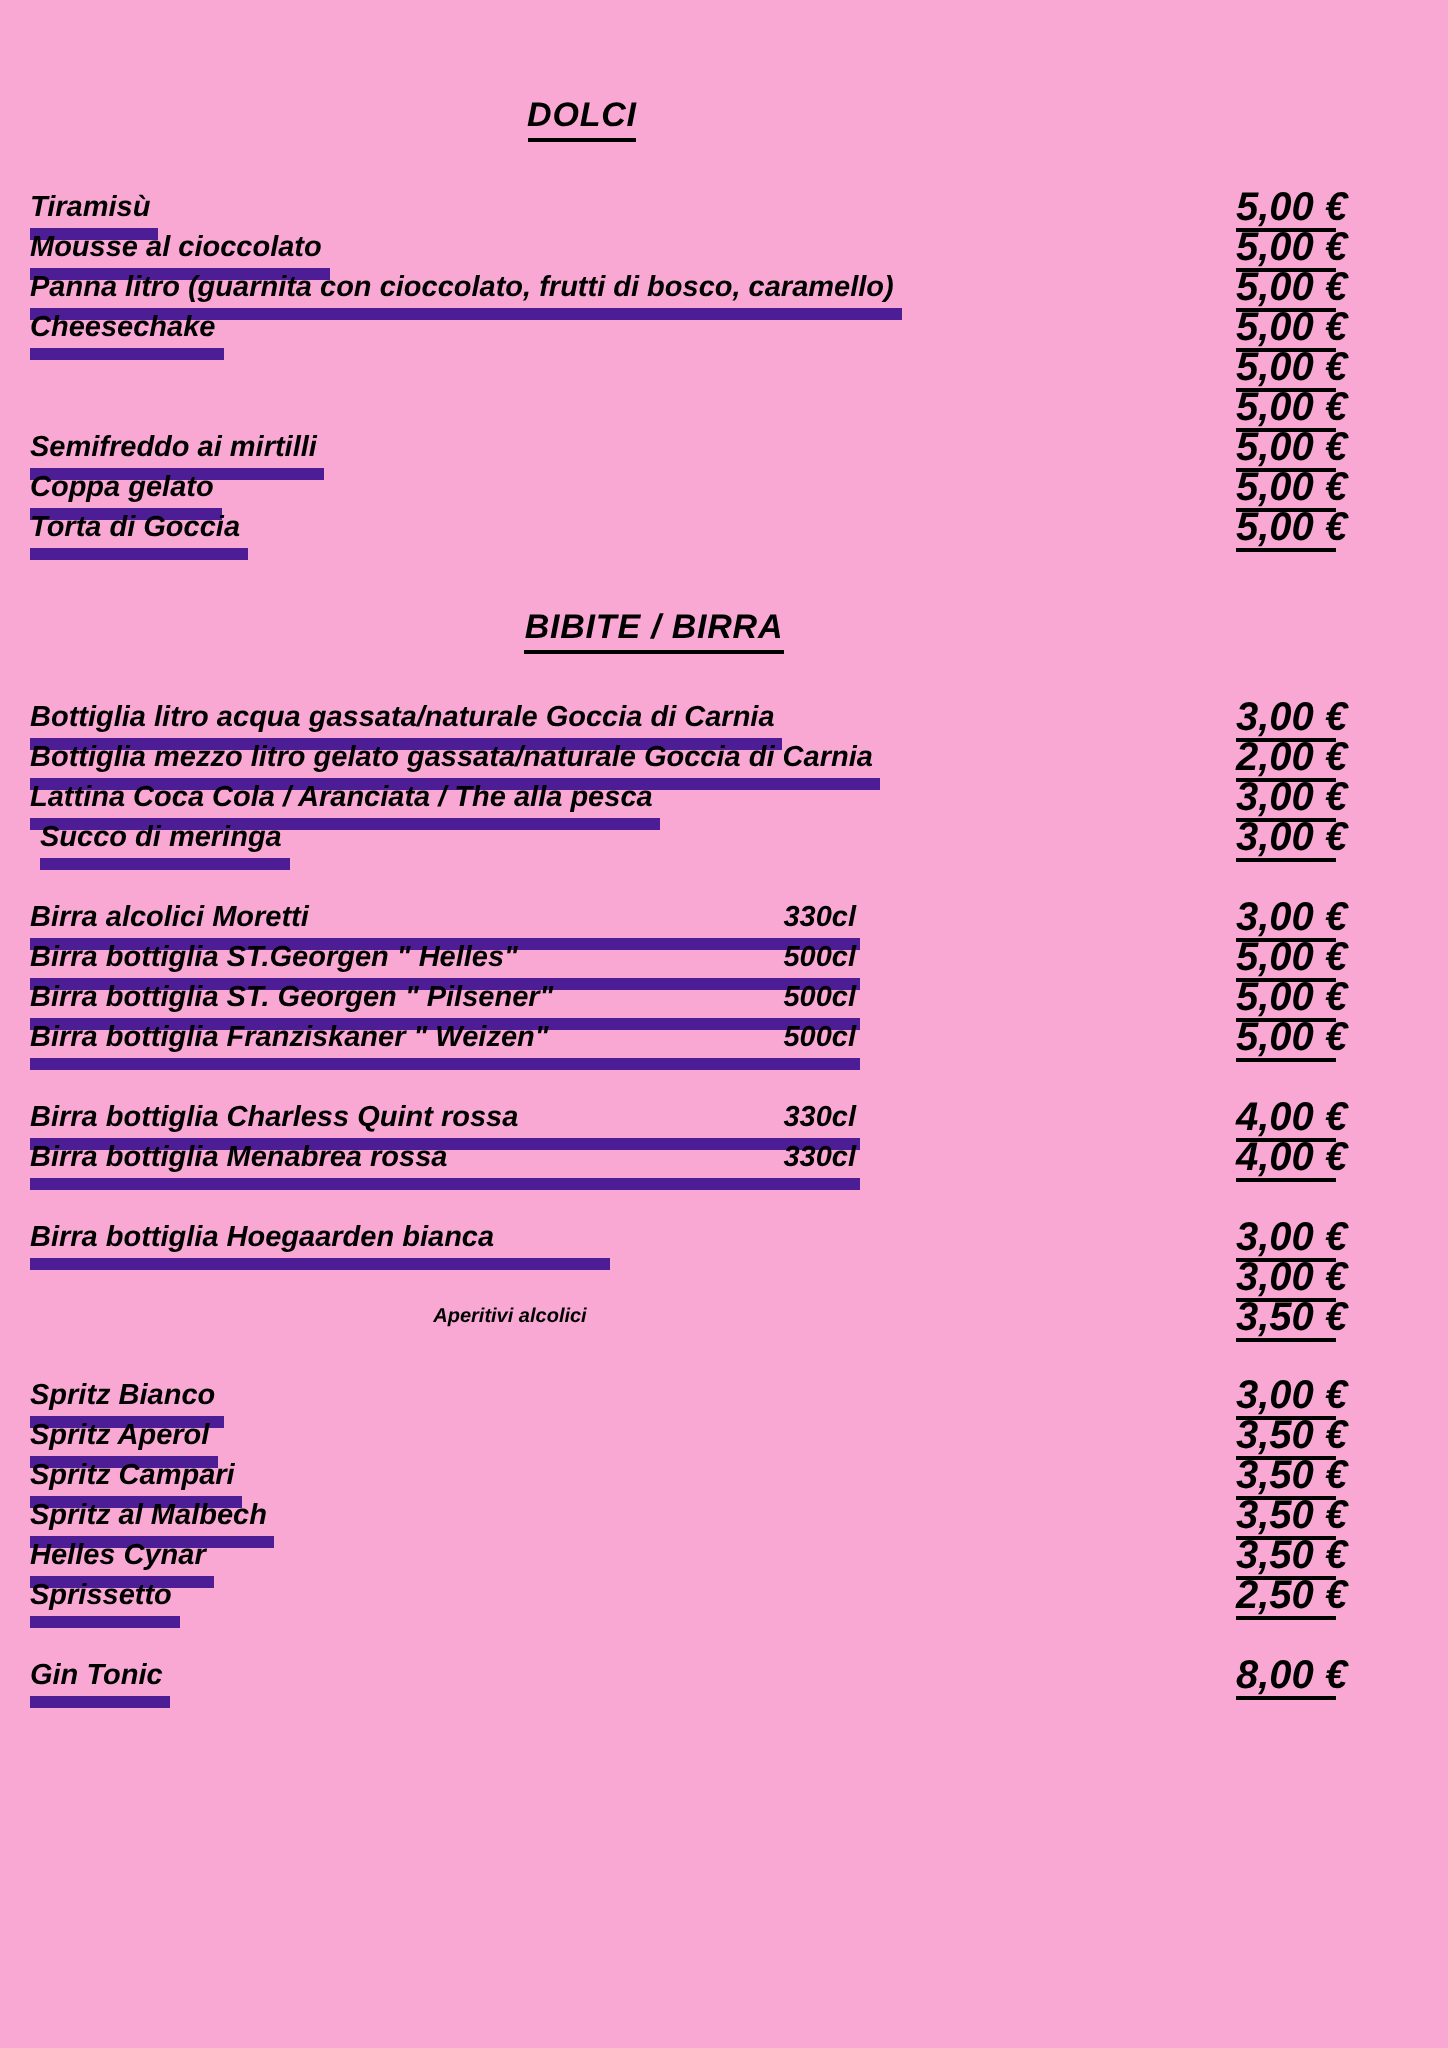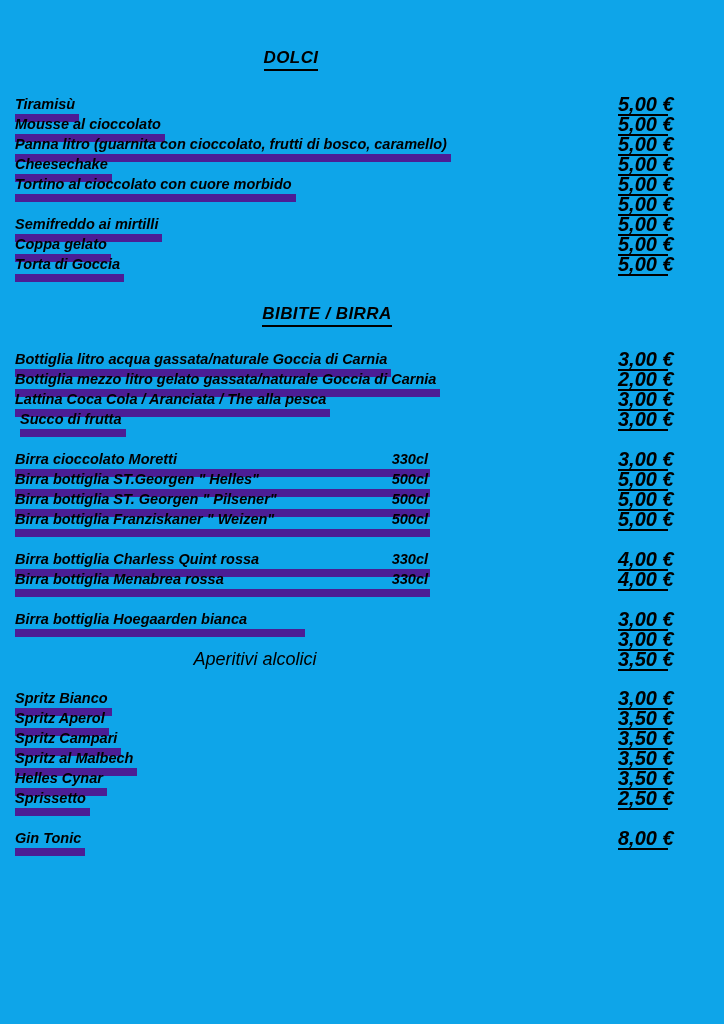--- a/index.html
+++ b/index.html
@@ -14,21 +14,21 @@
     position: relative;
     font-family: "Liberation Sans", sans-serif;
     color: #000000;
     overflow: hidden;
   }
 
   .page {
     position: relative;
     width: 724px;
     height: 1024px;
-    background: #0ea5e9;
+    background: #f9a8d4;
     box-sizing: border-box;
   }
 
   
   .section-heading {
     text-align: center;
     font-style: italic;
     font-weight: bold;
     font-size: 17px;
     letter-spacing: 0.4px;
@@ -70,21 +70,21 @@
     font-weight: bold;
     font-size: 14.5px;
     white-space: nowrap;
   }
 
   .name {
     position: absolute;
     left: 15px;
     top: 0;
     display: inline-block;
-    border-bottom: 8px solid #4c1d95;
+    border-bottom: 6px solid #4c1d95;
     padding-right: 4px;
     box-sizing: border-box;
   }
   .name.no-rule { border-bottom: none; }
   .name.indent { left: 20px; }
 
   
   .name.to-vol {
     width: 415px;
     padding-right: 0;
@@ -114,22 +114,22 @@
     border-bottom: 2px solid #000;
   }
 
   .centered-label {
     position: absolute;
     left: 0;
     width: 510px;
     text-align: center;
     top: 0;
     font-style: italic;
-    font-weight: normal;
-    font-size: 18px;
+    font-weight: bold;
+    font-size: 10px;
   }
 </style>
 </head>
 <body>
 
 <div class="page">
 
   <div class="section-heading" id="heading-dolci">
     <span class="h-inner">DOLCI</span>
   </div>
@@ -146,21 +146,20 @@
     </div>
     <div class="row">
       <span class="name">Panna litro (guarnita con cioccolato, frutti di bosco, caramello)</span>
       <span class="price">5,00 €</span>
     </div>
     <div class="row">
       <span class="name">Cheesechake </span>
       <span class="price">5,00 €</span>
     </div>
     <div class="row">
-      <span class="name">Tortino al cioccolato con cuore morbido</span>
       <span class="price">5,00 €</span>
     </div>
     <div class="row">
       <span class="price">5,00 €</span>
     </div>
     <div class="row">
       <span class="name">Semifreddo ai mirtilli </span>
       <span class="price">5,00 €</span>
     </div>
     <div class="row">
@@ -185,28 +184,28 @@
     </div>
     <div class="row">
       <span class="name">Bottiglia mezzo litro gelato gassata/naturale Goccia di Carnia </span>
       <span class="price">2,00 €</span>
     </div>
     <div class="row">
       <span class="name">Lattina Coca Cola / Aranciata / The alla pesca </span>
       <span class="price">3,00 €</span>
     </div>
     <div class="row">
-      <span class="name indent">Succo di frutta</span>
+      <span class="name indent">Succo di meringa</span>
       <span class="price">3,00 €</span>
     </div>
   </div>
 
   <div class="items" id="birre-chiare-items" style="top:449px;">
     <div class="row">
-      <span class="name to-vol">Birra cioccolato  Moretti</span>
+      <span class="name to-vol">Birra alcolici  Moretti</span>
       <span class="vol">330cl</span>
       <span class="price">3,00 €</span>
     </div>
     <div class="row">
       <span class="name to-vol">Birra bottiglia  ST.Georgen     " Helles"</span>
       <span class="vol">500cl</span>
       <span class="price">5,00 €</span>
     </div>
     <div class="row">
       <span class="name to-vol">Birra bottiglia  ST. Georgen     " Pilsener"</span>

